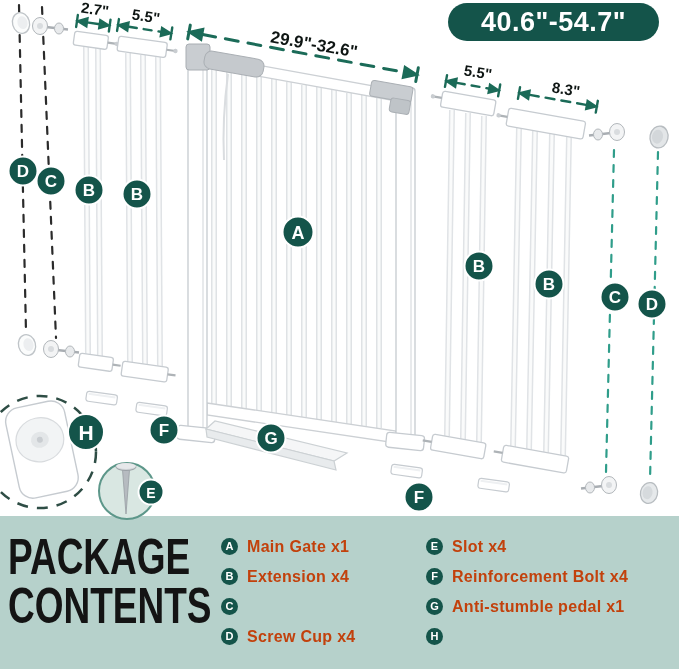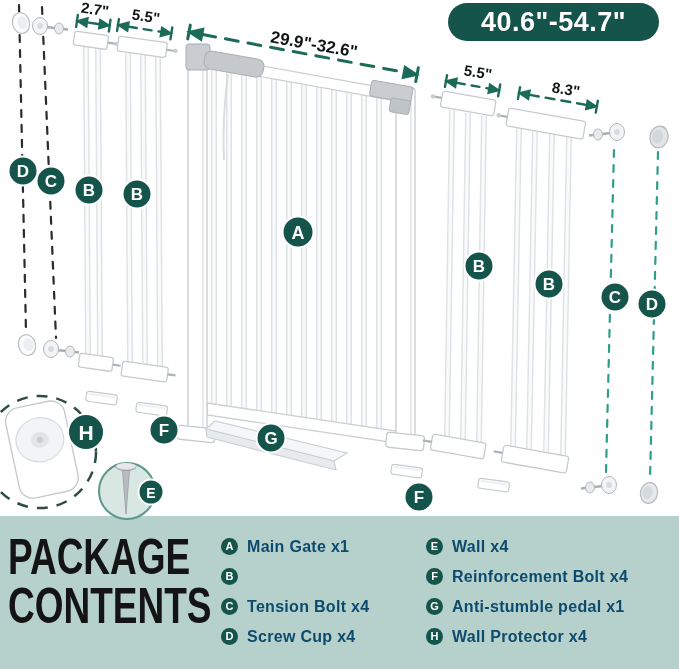--- a/index.html
+++ b/index.html
@@ -38,21 +38,21 @@
     position:absolute; display:flex; flex-direction:column; gap:13px; top:538px;
   }
   .legend-col.left  { left:221px; }
   .legend-col.right { left:426px; }
   .legend-row { display:flex; align-items:center; gap:9px; height:17px; }
   .legend-key {
     width:17px; height:17px; border-radius:50%; background:#14544a; color:#fff;
     font-size:11px; font-weight:bold; display:flex; align-items:center;
     justify-content:center; flex:0 0 17px; line-height:1;
   }
-  .legend-label { font-size:16px; font-weight:bold; color:#0c4a6e; letter-spacing:0.3px; white-space:nowrap; }
+  .legend-label { font-size:16px; font-weight:bold; color:#c2410c; letter-spacing:0.3px; white-space:nowrap; }
 </style>
 </head>
 <body>
 
 <div class="stage">
 
   <div class="legend-band"></div>
 
   <svg width="679" height="669" viewBox="0 0 679 669">
 
@@ -340,43 +340,42 @@
     <div>CONTENTS</div>
   </div>
 
   <div class="legend-col left">
     <div class="legend-row">
       <span class="legend-key">A</span>
       <span class="legend-label">Main Gate x1</span>
     </div>
     <div class="legend-row">
       <span class="legend-key">B</span>
+      <span class="legend-label">Extension x4</span>
     </div>
     <div class="legend-row">
       <span class="legend-key">C</span>
-      <span class="legend-label">Tension Bolt x4</span>
     </div>
     <div class="legend-row">
       <span class="legend-key">D</span>
       <span class="legend-label">Screw Cup x4</span>
     </div>
   </div>
 
   <div class="legend-col right">
     <div class="legend-row">
       <span class="legend-key">E</span>
-      <span class="legend-label">Wall x4</span>
+      <span class="legend-label">Slot x4</span>
     </div>
     <div class="legend-row">
       <span class="legend-key">F</span>
       <span class="legend-label">Reinforcement Bolt x4</span>
     </div>
     <div class="legend-row">
       <span class="legend-key">G</span>
       <span class="legend-label">Anti-stumble pedal x1</span>
     </div>
     <div class="legend-row">
       <span class="legend-key">H</span>
-      <span class="legend-label">Wall Protector x4</span>
     </div>
   </div>
 
 </div>
 
 </body></html>

